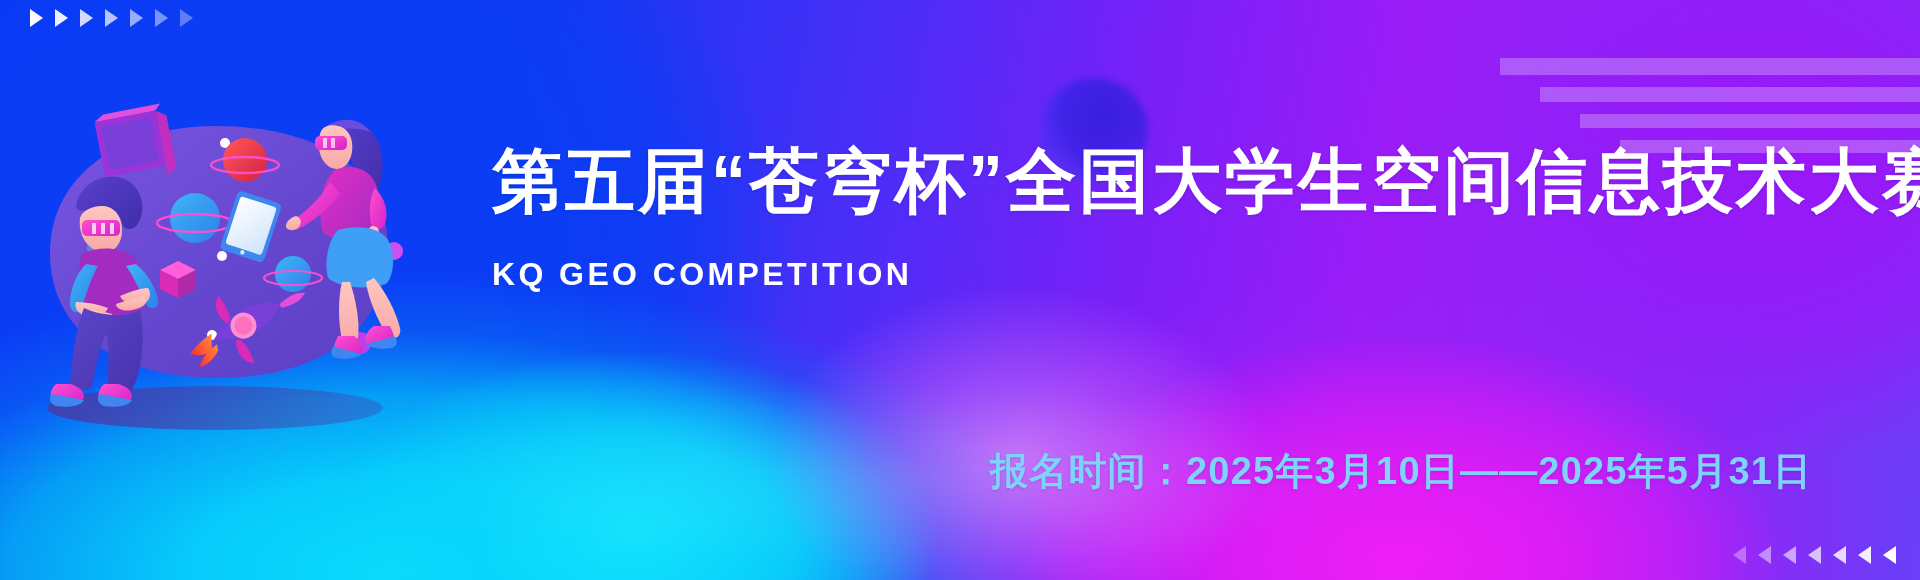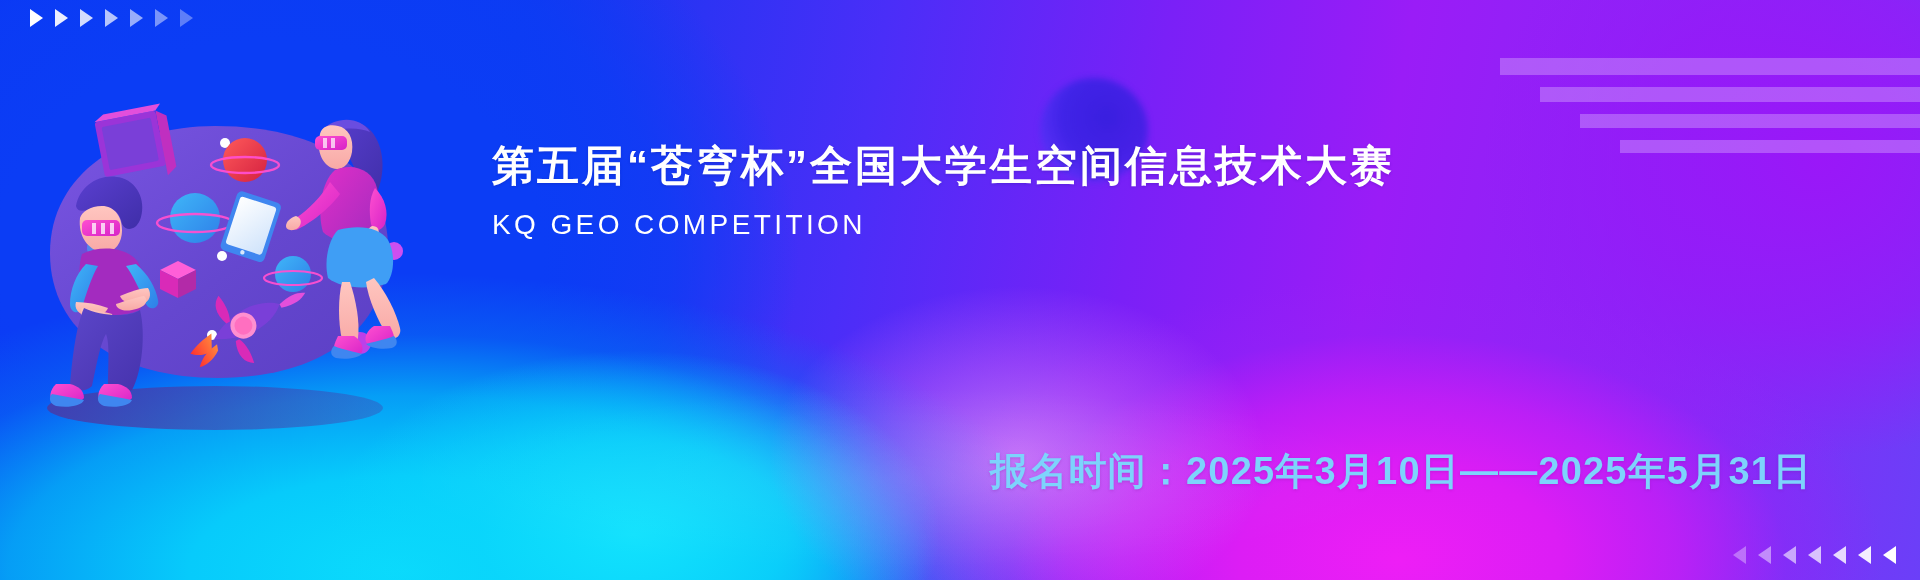--- a/index.html
+++ b/index.html
@@ -95,28 +95,28 @@
   .tri { width:0; height:0; border-top:9px solid transparent; border-bottom:9px solid transparent; }
   .arrows.tl .tri { border-left:13px solid #fff; }
   .arrows.br .tri { border-right:13px solid #fff; }
 
   
   .illus { position:absolute; left:20px; top:78px; width:400px; height:370px; }
 
   
   .textwrap { position:absolute; left:492px; top:142px; width:1420px; }
   .title {
-    font-size:42px; font-weight:700; color:#fff;
+    font-size:70px; font-weight:700; color:#fff;
     letter-spacing:3px; line-height:1.12;
     white-space:nowrap;
     text-shadow:0 1px 3px rgba(20,20,120,0.22);
   }
   .subtitle {
-    margin-top:20px;
-    font-size:28px; font-weight:400; color:#fff;
+    margin-top:36px;
+    font-size:32px; font-weight:700; color:#fff;
     letter-spacing:3.4px; white-space:nowrap;
   }
   .daterow {
     position:absolute; left:990px; top:446px;
     font-size:38px; font-weight:700; color:#7dd3fc;
     letter-spacing:1.2px; white-space:nowrap;
     text-shadow:0 1px 3px rgba(120,20,140,0.25);
   }
 </style>
 </head>

